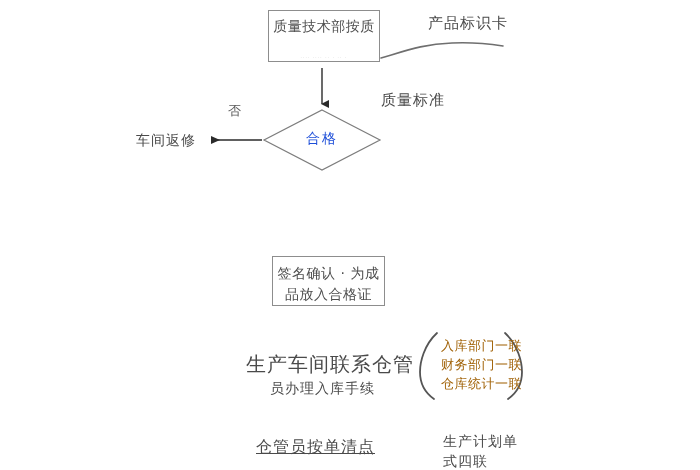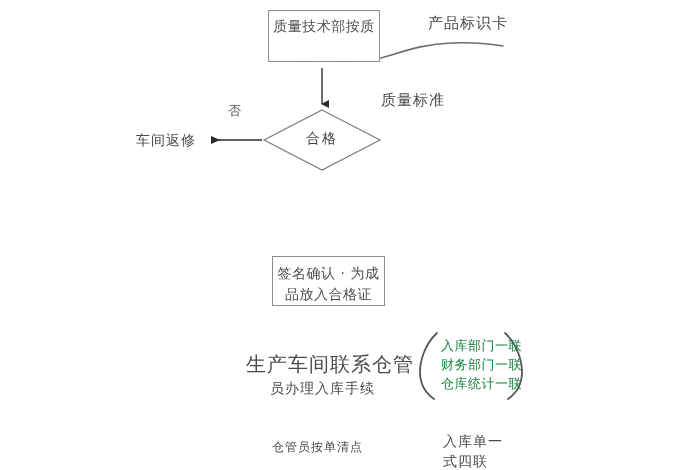--- a/index.html
+++ b/index.html
@@ -56,41 +56,41 @@
     transform: scaleY(0.9);
   }
 
   
   .diamond-wrap { position: absolute; }
   .diamond-wrap svg { display: block; }
   .diamond-label {
     position: absolute;
     left: 0; right: 0;
     text-align: center;
-    color: #404040;
+    color: #1d4ed8;
     font-size: 14px;
     letter-spacing: 2px;
     white-space: pre;
   }
 
   
   #vector {
     position: absolute;
     left: 0; top: 0;
     width: 700px;
     height: 470px;
     pointer-events: none;
   }
 
   
   .bracket-group { position: absolute; }
   .bracket-lines {
     position: absolute;
     white-space: pre;
-    color: #15803d;
+    color: #a16207;
     font-size: 13px;
     line-height: 19px;
     letter-spacing: 0.5px;
   }
 </style>
 </head>
 <body>
 
 <div id="canvas">
 
@@ -143,18 +143,18 @@
 
   <div class="cn dark" style="left:246px; top:353px; font-size:20px;">生产车间联系仓管</div>
   <div class="cn dark" style="left:270px; top:377px; font-size:14px;">员办理入库手续</div>
 
   <div class="bracket-group" style="left:441px; top:336px; width:70px; height:62px;">
     <div class="bracket-lines" style="left:0px; top:0px;">入库部门一联</div>
     <div class="bracket-lines" style="left:0px; top:19px;">财务部门一联</div>
     <div class="bracket-lines" style="left:0px; top:38px;">仓库统计一联</div>
   </div>
 
-  <div class="cn dark" style="left:272px; top:436px; font-size:12px;">仓管员按单清点</div>
+  <div class="cn dark" style="left:256px; top:436px; font-size:16px;text-decoration:underline;">仓管员按单清点</div>
 
-  <div class="cn dark" style="left:443px; top:430px; font-size:14px;">入库单一</div>
+  <div class="cn dark" style="left:443px; top:430px; font-size:14px;">生产计划单</div>
   <div class="cn dark" style="left:443px; top:450px; font-size:14px;">式四联</div>
 
 </div>
 
 </body></html>

